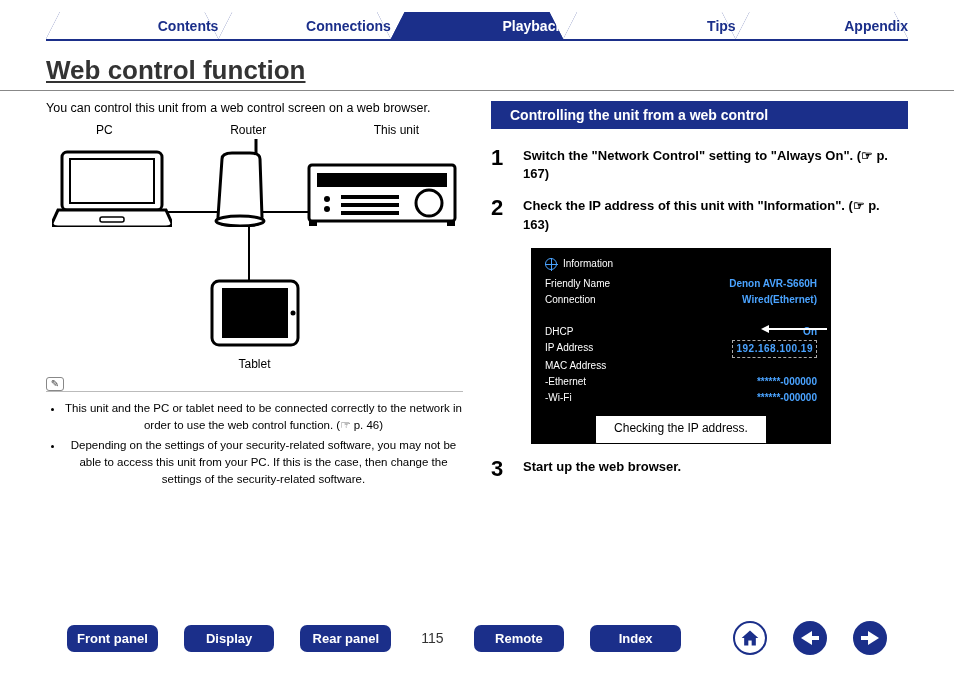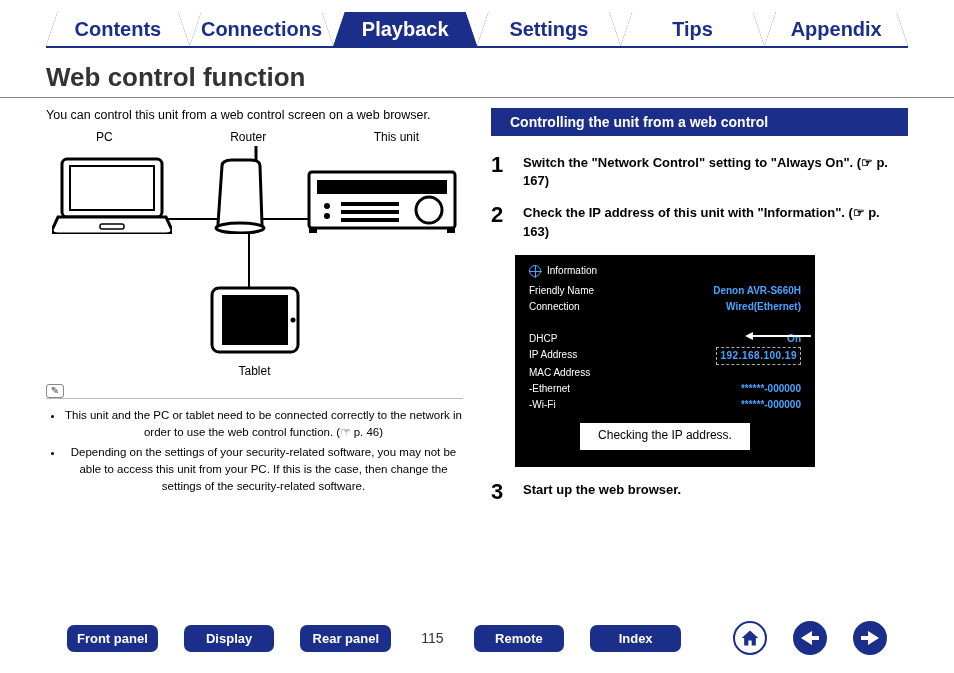--- a/index.html
+++ b/index.html
@@ -13,23 +13,23 @@
   }
   
   .top-tabs {
     display: flex;
     justify-content: space-between;
     align-items: flex-end;
     padding: 12px 46px 0 46px;
   }
   .top-tabs .tab {
     flex: 1;
-    text-align: center;
+    text-align: right;
     font-weight: bold;
-    font-size: 20px;
+    font-size: 14px;
     color: #1b2f8a;
     padding: 6px 0 5px 0;
     position: relative;
     cursor: pointer;
   }
   .top-tabs .tab.active { color: #fff; }
   .top-tabs .tab::before {
     content: "";
     position: absolute;
     inset: 0;
@@ -63,20 +63,21 @@
   }
 
   
   .page-title {
     font-size: 26px;
     font-weight: bold;
     color: #333;
     padding: 4px 46px 4px 46px;
     border-bottom: 1.5px solid #888;
     margin: 0 0 10px 0;
+    text-decoration: underline;
   }
 
   
   .body-cols {
     display: flex;
     padding: 0 46px;
     gap: 28px;
   }
   .col { flex: 1; min-width: 0; }
 
@@ -132,22 +133,22 @@
     padding: 6px 19px;
     margin-bottom: 18px;
   }
   .step { display:flex; gap:12px; margin-bottom:14px; font-size:13px; }
   .step-num { font-size:22px; font-weight:bold; width:20px; flex-shrink:0; line-height:1; }
   .step-body { font-weight:bold; line-height:1.4; }
 
   
   .info-shot {
     background:#000; color:#fff; font-size:10px;
-    width: 300px; margin: 6px 0 14px 24px;
-    padding: 10px 14px 16px 14px;
+    width: 300px; margin: 6px 0 14px 40px;
+    padding: 10px 14px 0 14px;
     position: relative;
   }
   .info-shot .hdr { display:flex; align-items:center; gap:6px; margin-bottom:6px; }
   .globe { width:12px; height:12px; border:1.5px solid #4aa3ff; border-radius:50%; position:relative; }
   .globe::before { content:""; position:absolute; left:5px; top:-1px; width:1px; height:13px; background:#4aa3ff; }
   .globe::after  { content:""; position:absolute; top:5px; left:-1px; height:1px; width:13px; background:#4aa3ff; }
   .info-row { display:flex; justify-content:space-between; line-height:1.6; }
   .info-row .val { color:#4aa3ff;font-weight:bold; }
   .ip-box {
     border:1px dashed #aaa; padding:0 3px;
@@ -201,21 +202,20 @@
   .nav-ico .tail { width:7px; height:4px; background:#fff; }
   .nav-ico.home svg { width:20px; height:20px; }
 </style>
 </head>
 <body>
 
 <div class="top-tabs">
   <div class="tab"><div class="tab-inner"></div><span>Contents</span></div>
   <div class="tab"><div class="tab-inner"></div><span>Connections</span></div>
   <div class="tab active"><div class="tab-inner"></div><span>Playback</span></div>
-  <div class="tab"><div class="tab-inner"></div><span>Settings</span></div>
   <div class="tab"><div class="tab-inner"></div><span>Tips</span></div>
   <div class="tab"><div class="tab-inner"></div><span>Appendix</span></div>
 </div>
 <div class="tab-rule"></div>
 
 <h1 class="page-title">Web control function</h1>
 
 <div class="body-cols">
 
   <div class="col">

